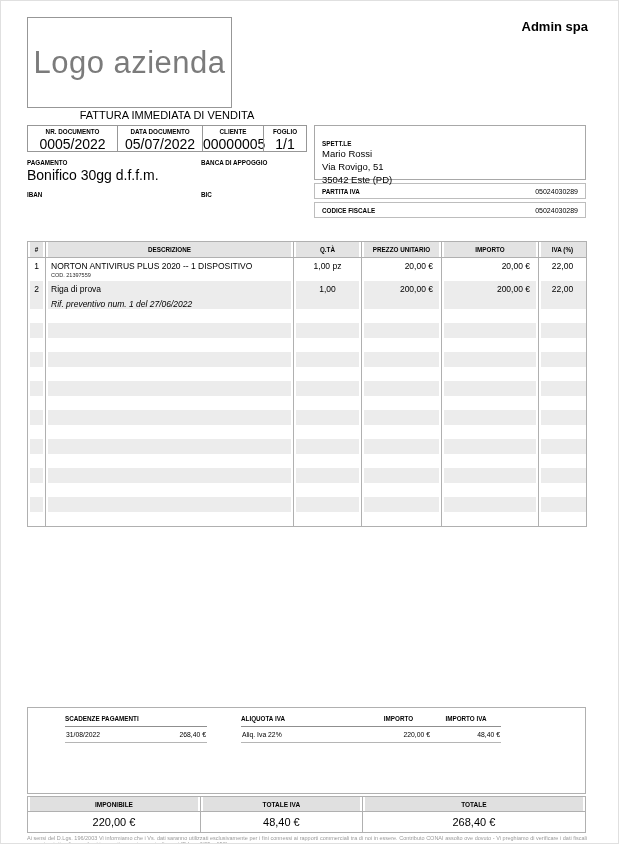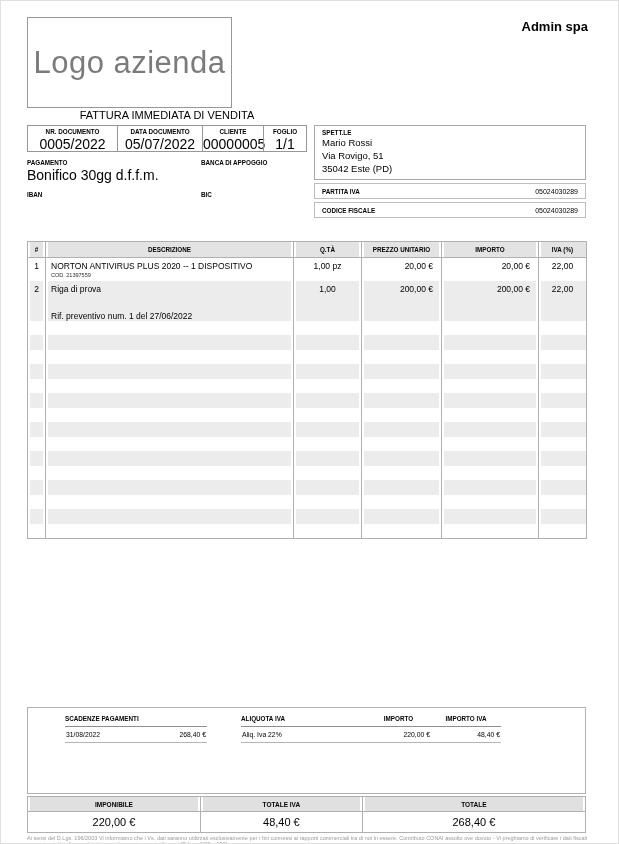--- a/index.html
+++ b/index.html
@@ -23,21 +23,21 @@
   .doc-info .cell:first-child { border-left:none; }
   .doc-info .lab { display:block; font-size:6.3px; font-weight:bold; }
   .doc-info .val { display:block; font-size:14px; margin-top:1px; }
 
   
   .pay-label { position:absolute; font-size:6.3px; font-weight:bold; }
   .pay-value { position:absolute; font-size:14px; }
 
   
   .customer { position:absolute; left:313px; top:124px; width:272px; }
-  .spettle-box { border:1px solid #a8a8a8; height:55px; padding:3px 7px; }
+  .spettle-box { border:1px solid #a8a8a8; height:55px; padding:14px 7px; }
   .spettle-label { font-size:6.3px; font-weight:bold; }
   .addr-line { font-size:9.5px; line-height:13px; }
   .kv-row { margin-top:3px; border:1px solid #bdbdbd; height:16px; display:flex;
             justify-content:space-between; align-items:center; padding:0 7px; }
   .kv-row .k { font-size:6.3px; font-weight:bold; }
   .kv-row .v { font-size:7px; }
 
   
   .items { position:absolute; left:26px; top:240px; width:559px;
            border-collapse:collapse; table-layout:fixed; border:1px solid #b0b0b0; }
@@ -45,21 +45,21 @@
            box-shadow: inset 2px 0 0 0 #fff, inset -2px 0 0 0 #fff; }
   .items th:last-child, .items td:last-child { border-right:none;
            box-shadow: inset 2px 0 0 0 #fff; }
   .items thead th { background:#e3e3e3; font-size:6.3px; font-weight:bold;
            padding:4px 1px; border-bottom:1px solid #b0b0b0; text-align:center; }
   .items tbody td { font-size:8.5px; vertical-align:top; padding-top:3px; }
   .items tbody tr.stripe { background:#ececec; }
   .c-num { text-align:center; }
   .c-desc { padding-left:5px; padding-right:4px; }
   .c-desc .sub { display:block; font-size:5.5px; color:#2a2a2a; margin-top:1px; }
-  .c-desc .l2 { display:block; margin-top:17px; }
+  .c-desc .l2 { display:block; margin-top:5px;font-style:italic; }
   .c-qty { text-align:center; }
   .c-unit, .c-amt { text-align:right; padding-right:8px; }
   .c-vat { text-align:center; }
 
   
   .summary-box { position:absolute; left:26px; top:706px; width:559px; height:87px;
                  border:1px solid #b0b0b0; }
   .scadenze { position:absolute; left:37px; top:7px; width:142px; }
   .aliquote { position:absolute; left:213px; top:7px; width:260px; }
   .sec-head { font-size:6.3px; font-weight:bold; padding-bottom:4px; border-bottom:1px solid #8f8f8f; }

